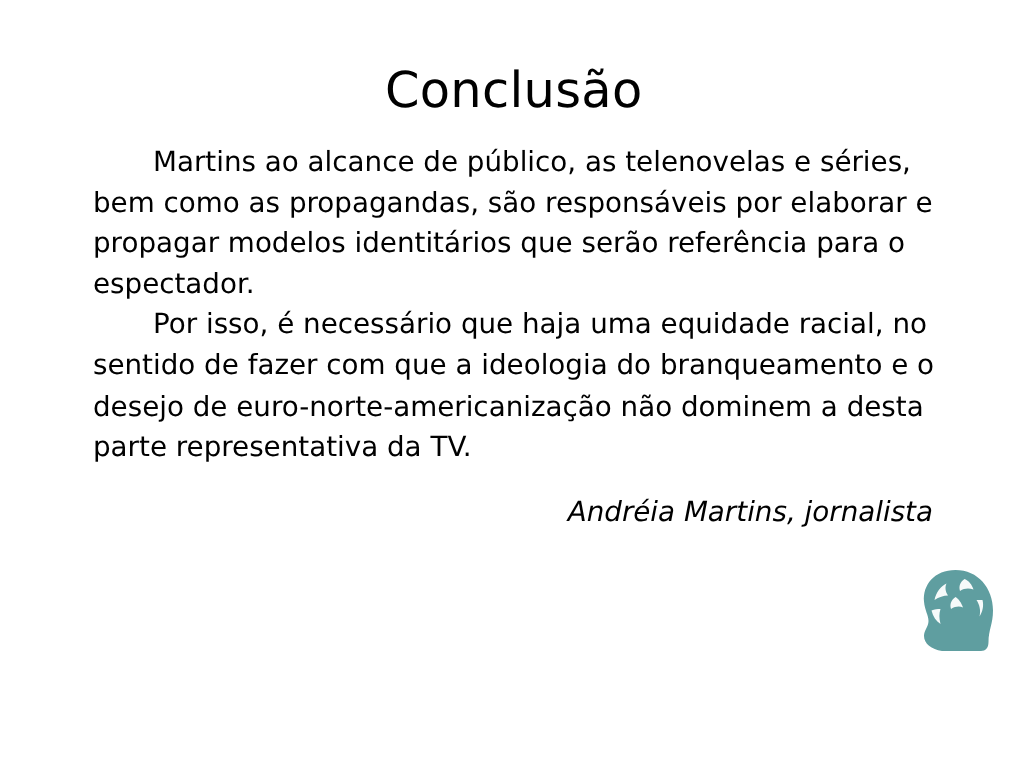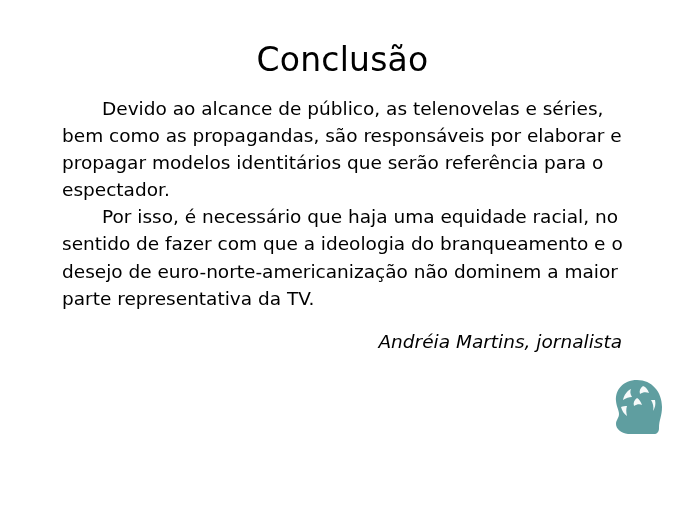--- a/index.html
+++ b/index.html
@@ -65,22 +65,22 @@
   }
 </style>
 </head>
 <body>
 
 <div class="slide">
 
   <h1 class="slide-title">Conclusão</h1>
 
   <div class="body-block">
-    <p class="para">Devido ao alcance de público, as telenovelas e séries, bem como as propagandas, são responsáveis por elaborar e propagar modelos identitários que serão referência para o espectador.</p>
-    <p class="para">Por isso, é necessário que haja uma equidade racial, no sentido de fazer com que a ideologia do branqueamento e o desejo de euro-norte-americanização não dominem a maior parte representativa da TV.</p>
+    <p class="para">Martins ao alcance de público, as telenovelas e séries, bem como as propagandas, são responsáveis por elaborar e propagar modelos identitários que serão referência para o espectador.</p>
+    <p class="para">Por isso, é necessário que haja uma equidade racial, no sentido de fazer com que a ideologia do branqueamento e o desejo de euro-norte-americanização não dominem a desta parte representativa da TV.</p>
     <p class="signature">Andréia Martins, jornalista</p>
   </div>
 
   <div class="logo">
     <svg viewBox="0 0 62 62" width="62" height="62" aria-hidden="true">
       <g fill="#5f9ea0">
         <path d="M30 4 C16 4 8 14 9 25 C9.5 31 12 34 12 38 C12 42 9 44 9 48 C9 53 14 57 21 58 L47 58 C50 58 52 56 52 52 C52 44 55 40 55 31 C55 16 45 4 30 4 Z"></path>
       </g>
       <g fill="#ffffff" opacity="0.95">
         <path d="M24 13 C20 15 17 19 16 24 C19 22 22 21 25 21 C23 18 23 15 24 13 Z"></path>

